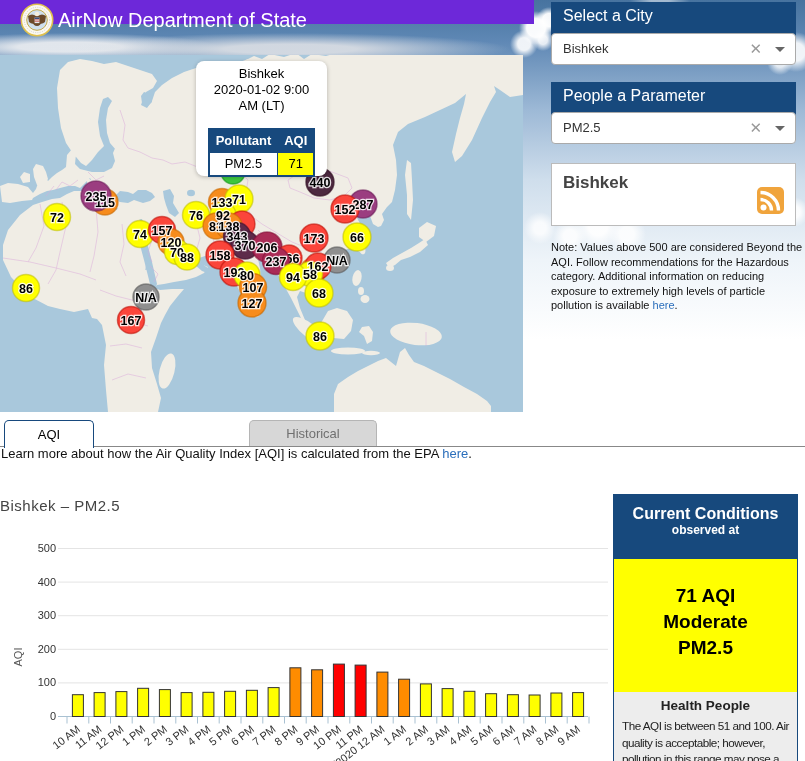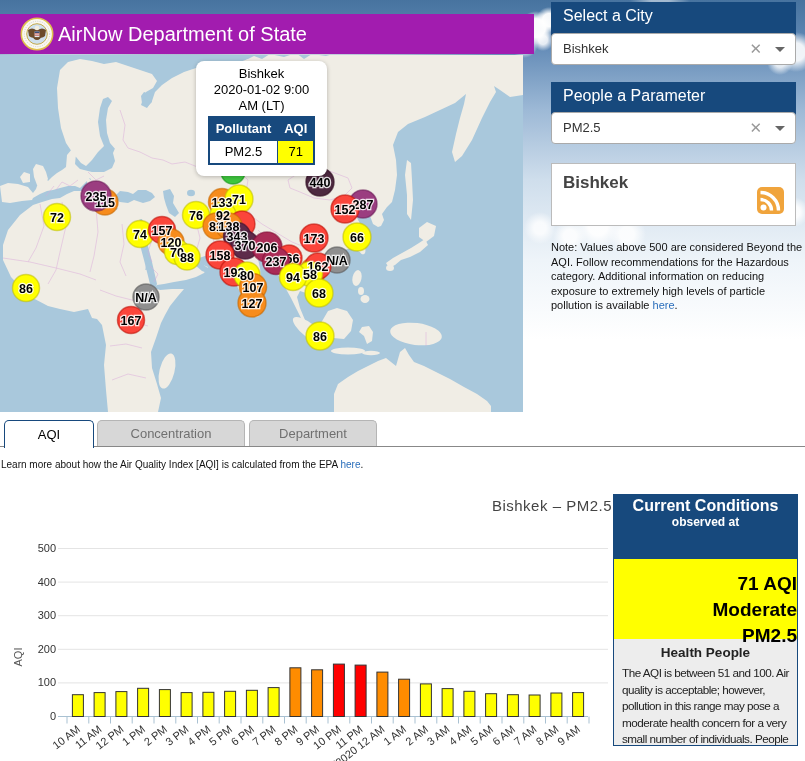--- a/index.html
+++ b/index.html
@@ -15,54 +15,54 @@
  radial-gradient(circle 22px at 772px 198px,rgba(255,255,255,.95) 45%,rgba(255,255,255,0) 100%),
  radial-gradient(circle 16px at 748px 210px,rgba(255,255,255,.9) 40%,rgba(255,255,255,0) 100%),
  radial-gradient(circle 15px at 794px 212px,rgba(255,255,255,.9) 40%,rgba(255,255,255,0) 100%),
  radial-gradient(circle 24px at 598px 226px,rgba(255,255,255,.92) 40%,rgba(255,255,255,0) 100%),
  radial-gradient(circle 17px at 570px 236px,rgba(255,255,255,.85) 38%,rgba(255,255,255,0) 100%),
  radial-gradient(circle 19px at 627px 234px,rgba(255,255,255,.85) 38%,rgba(255,255,255,0) 100%),
  radial-gradient(circle 16px at 540px 228px,rgba(255,255,255,.8) 38%,rgba(255,255,255,0) 100%),
  radial-gradient(ellipse 220px 16px at 290px 49px,rgba(221,224,229,.9) 30%,rgba(221,224,229,0) 100%),
  radial-gradient(ellipse 150px 14px at 70px 47px,rgba(232,235,239,.95) 35%,rgba(232,235,239,0) 100%),
  linear-gradient(180deg,#47739f 0px,#5e87b4 40px,#9db9d6 110px,#cfdeec 180px,#eef4f9 260px,#ffffff 340px)}
-.hdr{position:absolute;left:0;top:14px;width:534px;height:40px;background:#a21caf}
+.hdr{position:absolute;left:0;top:0;width:534px;height:24px;background:#6d28d9}
 .hdr .t{position:absolute;left:58px;top:9px;color:#fff;font-size:20px}
 .map{position:absolute;left:0;top:55px;width:523px;height:357px;background:#a9c8dc}
 .tooltip{position:absolute;left:196px;top:61px;width:131px;height:115px;background:#fff;border-radius:8px;
  box-shadow:0 1px 4px rgba(0,0,0,0.25);z-index:5;text-align:center;font-size:13px;color:#000;padding-top:5px;line-height:16px}
-.tooltip table{border-collapse:collapse;margin:2px auto 0 auto;font-size:13px;border:2px solid #17497d}
+.tooltip table{border-collapse:collapse;margin:14px auto 0 auto;font-size:13px;border:2px solid #17497d}
 .tooltip th{background:#17497d;color:#fff;font-weight:bold;padding:3px 6px;border:1px solid #17497d}
 .tooltip td{padding:3px 6px;border:1px solid #17497d}
 .sbbar{position:absolute;left:551px;width:245px;height:40px;background:#17497d;color:#fff;font-size:16px;line-height:28px;padding-left:12px}
 .sbdrop{position:absolute;left:551px;width:245px;height:32px;background:#fff;border:1px solid #aaa;border-radius:4px;font-size:13px;color:#333;line-height:30px;padding-left:11px}
 .xclear{position:absolute;right:33px;top:0;color:#999;font-size:15px}
 .caret{position:absolute;right:10px;top:13px;width:0;height:0;border-left:5px solid transparent;border-right:5px solid transparent;border-top:5px solid #666}
 .rssbox{position:absolute;left:551px;top:163px;width:245px;height:63px;background:#fff;border:1px solid #bbb}
 .rssbox .city{position:absolute;left:11px;top:9px;font-size:17px;font-weight:bold;color:#444}
 .note{position:absolute;left:551px;top:240px;width:250px;font-size:11px;color:#111;line-height:14.6px;white-space:nowrap}
 .note a{color:#2a6ebb;text-decoration:none}
 .tabs{position:absolute;left:0;top:420px;width:805px;height:27px}
 .tabline{position:absolute;left:0;top:446px;width:805px;height:0;border-top:1px solid #888}
 .tab{position:absolute;top:0;height:27px;font-size:13px;text-align:center;border-radius:5px 5px 0 0}
 .tab.on{background:#fff;border:1px solid #17497d;border-bottom:none;color:#000;z-index:3;height:28px}
 .tab.off{background:#d7d7d7;border:1px solid #b5b5b5;border-bottom:none;color:#707070}
-.learn{position:absolute;left:1px;top:459px;font-size:10px;color:#111}
+.learn{position:absolute;left:1px;top:446px;font-size:13px;color:#111}
 .learn a{color:#2a6ebb;text-decoration:none}
 svg text.clab{font:bold 12.5px "Liberation Sans",sans-serif;fill:#000;text-anchor:middle;
  paint-order:stroke;stroke:rgba(255,255,255,0.85);stroke-width:2.5px}
 .chart{position:absolute;left:0;top:490px;width:805px;height:271px}
 text.xlab,text.ylab{font:11px "Liberation Sans",sans-serif;fill:#333}
-.ctitle{position:absolute;left:0;top:497px;width:612px;text-align:right;font-size:15px;color:#444;letter-spacing:0.5px}
+.ctitle{position:absolute;left:0;top:497px;width:612px;text-align:left;font-size:15px;color:#444;letter-spacing:0.5px}
 .cc{position:absolute;left:613px;top:494px;width:185px;border:1px solid #17497d;z-index:4}
-.cchead{background:#17497d;color:#fff;text-align:center;padding:2px 0 7px 0;height:64px}
+.cchead{background:#17497d;color:#fff;text-align:center;padding:10px 0 7px 0;height:64px}
 .cchead .l1{font-size:16px;font-weight:bold;line-height:17px}
 .cchead .l2{font-size:12px;font-weight:bold;line-height:17px}
 .cchead .l3{font-size:14.6px;font-weight:bold;line-height:17px;letter-spacing:-0.2px}
-.ccyellow{background:#ffff00;text-align:right;padding-top:12px;height:80px}
+.ccyellow{background:#ffff00;text-align:center;padding-top:24px;height:133px}
 .ccyellow div{font-size:19px;font-weight:bold;color:#000;line-height:26px}
 .cchealth{background:#ededed;padding:4px 8px 10px 8px;height:106px}
 .cchealth .hm{font-size:13.5px;font-weight:bold;text-align:center;margin:2px 0 5px 0;color:#222}
 .cchealth .bd{font-size:11.7px;color:#222;line-height:16.5px;letter-spacing:-0.5px;white-space:nowrap}
 </style></head>
 <body>
 <div class="sky"></div>
 <div class="hdr">
  <svg width="34" height="34" style="position:absolute;left:20px;top:3px">
   <circle cx="17" cy="17" r="15.7" fill="#fbf8ef" stroke="#dfc04e" stroke-width="1.6"></circle>
@@ -314,22 +314,21 @@
   <path d="M3.5 5.5 a18 18 0 0 1 18 18" stroke="#fff" stroke-width="3.4" fill="none"></path>
  </svg>
 </div>
 <div class="note">Note: Values above 500 are considered Beyond the<br>
 AQI. Follow recommendations for the Hazardous<br>
 category. Additional information on reducing<br>
 exposure to extremely high levels of particle<br>
 pollution is available <a href="#">here</a>.</div>
 <div class="tabs">
  <div class="tab on" style="left:4px;width:90px;line-height:27px">AQI</div>
- <div class="tab off" style="left:97px;width:148px;line-height:26px">Concentration</div>
- <div class="tab off" style="left:249px;width:128px;line-height:26px">Department</div>
+ <div class="tab off" style="left:249px;width:128px;line-height:26px">Historical</div>
 </div>
 <div class="tabline"></div>
 <div class="learn">Learn more about how the Air Quality Index [AQI] is calculated from the EPA <a href="#">here</a>.</div>
 <div class="ctitle">Bishkek – PM2.5</div>
 <svg class="chart" width="805" height="271" viewBox="0 0 805 271">
 <line x1="58" y1="192.9" x2="608" y2="192.9" stroke="#e4e4e4" stroke-width="1"></line>
 <line x1="58" y1="159.3" x2="608" y2="159.3" stroke="#e4e4e4" stroke-width="1"></line>
 <line x1="58" y1="125.7" x2="608" y2="125.7" stroke="#e4e4e4" stroke-width="1"></line>
 <line x1="58" y1="92.1" x2="608" y2="92.1" stroke="#e4e4e4" stroke-width="1"></line>
 <line x1="58" y1="58.5" x2="608" y2="58.5" stroke="#e4e4e4" stroke-width="1"></line>

